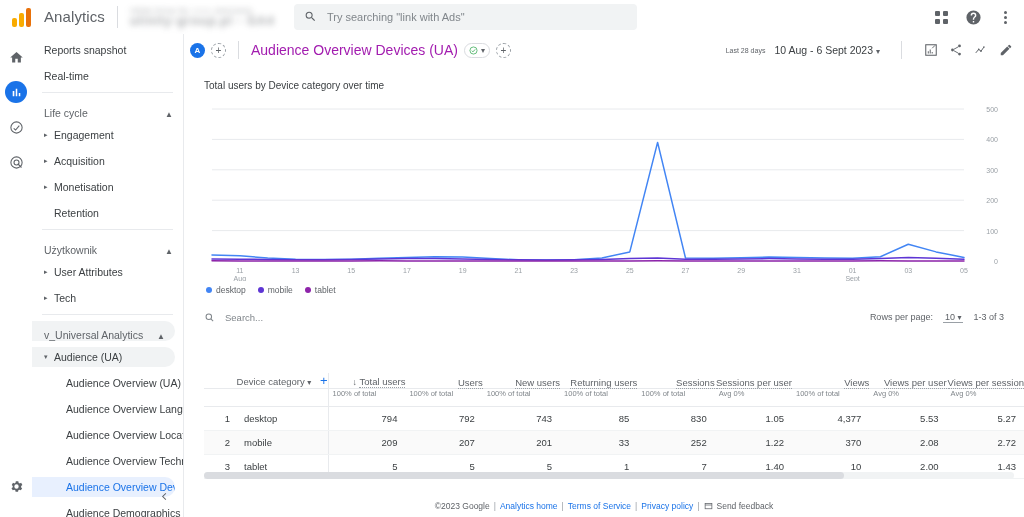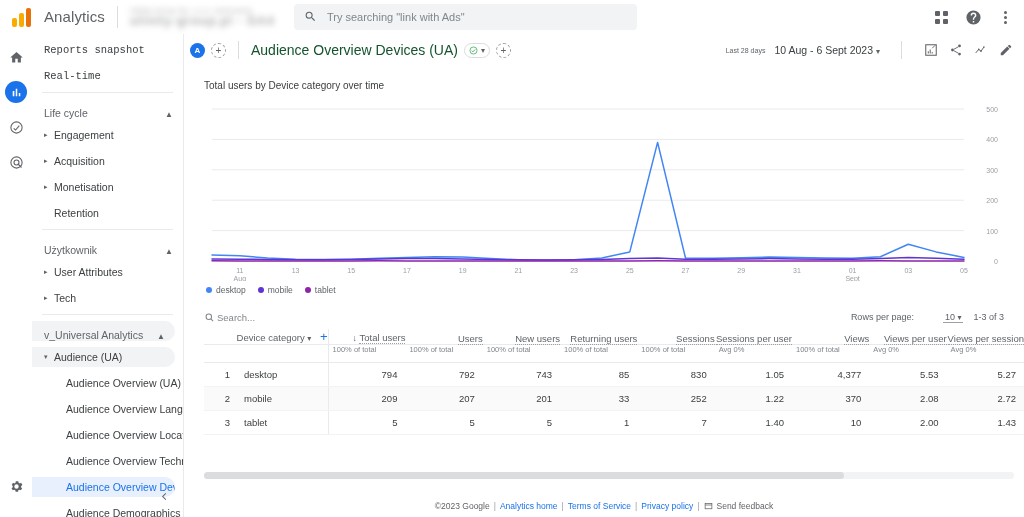--- a/index.html
+++ b/index.html
@@ -55,21 +55,21 @@
   .rail .gear { position: absolute; bottom: 20px; left: 5px; }
 
   
   .sidebar {
     position: absolute; left: 32px; top: 34px; width: 152px; height: 483px;
     background: #fff; border-right: 1px solid #e8eaed; overflow: hidden;
     font-size: 10.5px;
   }
   .nav-item {
     height: 20px; display: flex; align-items: center; padding-left: 12px;
-    color: #3c4043; cursor: pointer; white-space: nowrap; margin: 6px 0; font-family: Liberation Mono, monospace;
+    color: #3c4043; cursor: pointer; white-space: nowrap; margin: 6px 0;
   }
   .nav-sep { height: 1px; background: #e8eaed; margin: 6px 10px; }
   .nav-group {
     height: 20px; display: flex; align-items: flex-end; justify-content: space-between;
     padding: 0 10px 0 12px; color: #5f6368; cursor: pointer; margin: 6px 0;
   }
   .nav-group.sel { background: #f1f3f4; border-radius: 0 10px 10px 0; margin-right: 8px; }
   .chev { font-size: 8px; color: #5f6368; }
   .nav-sub {
     height: 20px; display: flex; align-items: center; padding-left: 12px;
@@ -92,21 +92,21 @@
   .rpt-head { height: 32px; display: flex; align-items: center; padding: 0 10px 0 6px; position: relative; }
   .avatar-a {
     width: 15px; height: 15px; border-radius: 50%; background: #1a73e8; color: #fff;
     font-size: 8px; display: flex; align-items: center; justify-content: center; font-weight: 700;
   }
   .plus-dashed {
     width: 15px; height: 15px; border-radius: 50%; border: 1px dashed #9aa0a6; color: #5f6368;
     font-size: 10px; display: flex; align-items: center; justify-content: center; margin-left: 6px; cursor: pointer;
   }
   .vdiv { width: 1px; height: 18px; background: #dadce0; margin: 0 12px; }
-  .rpt-title { font-size: 14px; color: #14532d; }
+  .rpt-title { font-size: 14px; color: #a21caf; }
   .chip-ok {
     margin-left: 6px; height: 15px; border: 1px solid #dadce0; border-radius: 8px;
     display: inline-flex; align-items: center; gap: 3px; padding: 0 4px; cursor: pointer;
   }
   .rpt-right { margin-left: auto; display: flex; align-items: center; gap: 9px; }
   .lastn { font-size: 7px; color: #5f6368; }
   .daterange { font-size: 10.5px; color: #3c4043; cursor: pointer; }
   .mini-ic { width: 16px; height: 16px; display: flex; align-items: center; justify-content: center; cursor: pointer; }
 
   .card {
@@ -115,25 +115,25 @@
   }
   .card-title { font-size: 10px; color: #3c4043; padding: 8px 0 0 10px; }
 
   .chartwrap { position: relative; margin: 10px 0 0 10px; width: 800px; height: 180px; }
   .legend { display: flex; gap: 12px; padding-left: 12px; margin-top: 4px; font-size: 8.5px; color: #5f6368; }
   .legend .it { display: flex; align-items: center; gap: 4px; cursor: pointer; }
   .legend .dot { width: 6px; height: 6px; border-radius: 50%; display: block; }
 
   
   .tbl-tools { display: flex; align-items: center; height: 24px; margin-top: 10px; padding: 0 10px 0 10px; }
-  .srch { display: flex; align-items: center; gap: 2px; font-size: 9.5px; color: #80868b; cursor: text; }
+  .srch { display: flex; align-items: center; gap: 10px; font-size: 9.5px; color: #80868b; cursor: text; }
   .pager { margin-left: auto; display: flex; align-items: center; gap: 10px; font-size: 9px; color: #5f6368; }
-  .rpp-val { border-bottom: 1px solid #9aa0a6; padding: 0 2px; cursor: pointer; margin-left: 19px; }
-
-  table.gt { width: 820px; border-collapse: collapse; font-size: 9.5px; margin-left: 10px; table-layout: fixed; }
+  .rpp-val { border-bottom: 1px solid #9aa0a6; padding: 0 2px; cursor: pointer; }
+
+  table.gt { width: 820px; border-collapse: collapse; font-size: 9.5px; margin-left: 10px; table-layout: fixed; margin-top: 44px; }
   table.gt th, table.gt td { padding: 0; }
   .c-dim { width: 122px; }
   .c-num { width: 76px; }
   th.dimhead {
     vertical-align: bottom; text-align: right; padding: 4px 10px 6px 0; color: #5f6368;
     font-weight: normal; border-bottom: 1px solid #e8eaed; border-right: 1px solid #e8eaed;
   }
   th.numhead {
     vertical-align: bottom; text-align: right; padding: 4px 8px 6px 4px; color: #5f6368;
     font-weight: normal; border-bottom: 1px solid #e8eaed; line-height: 11px;

